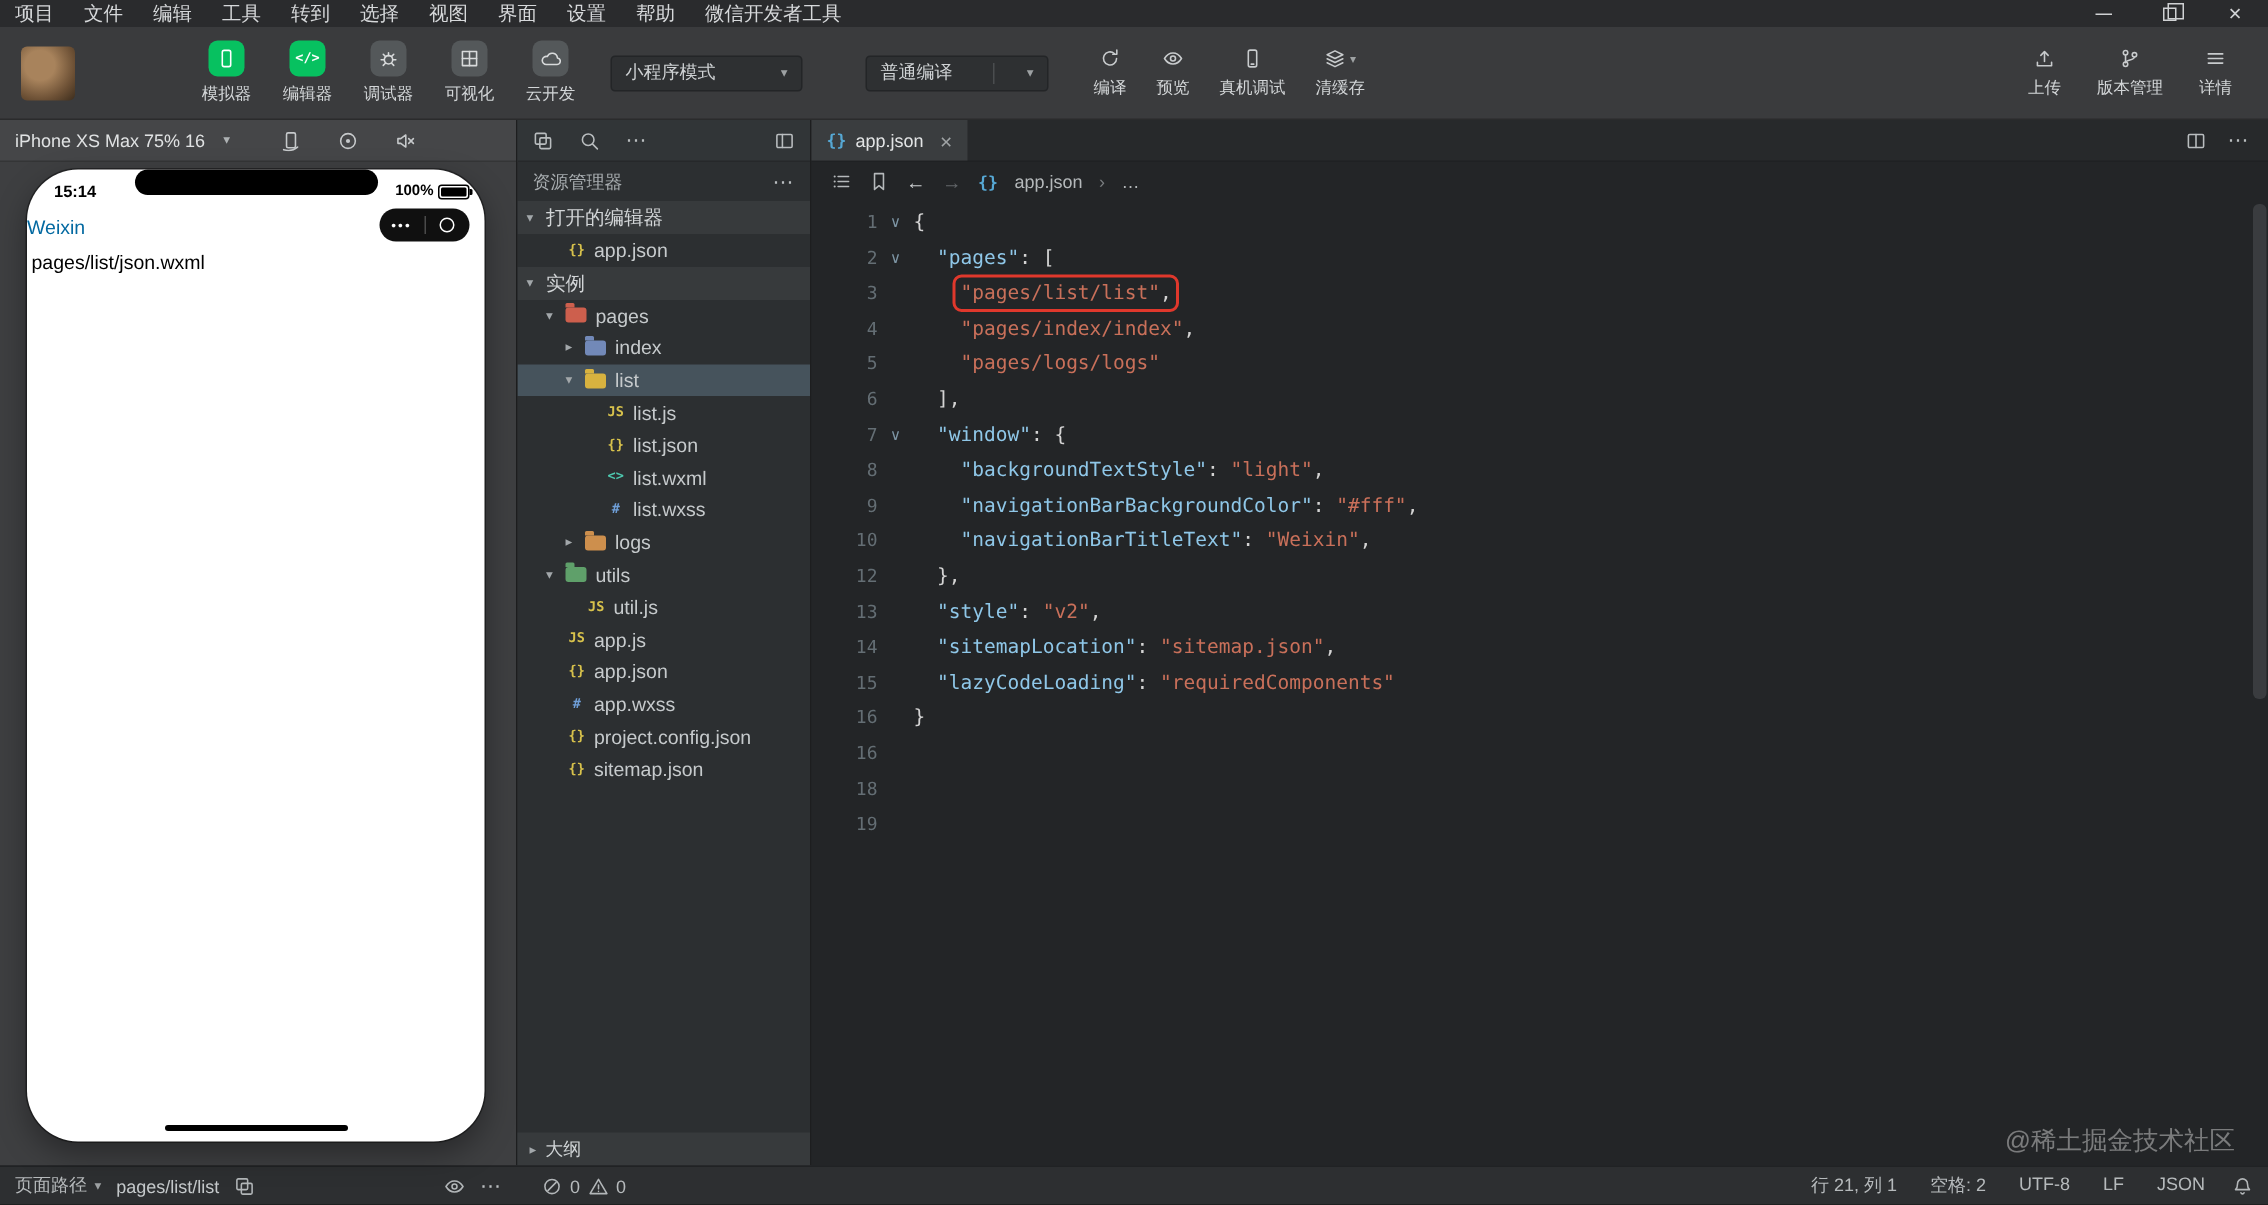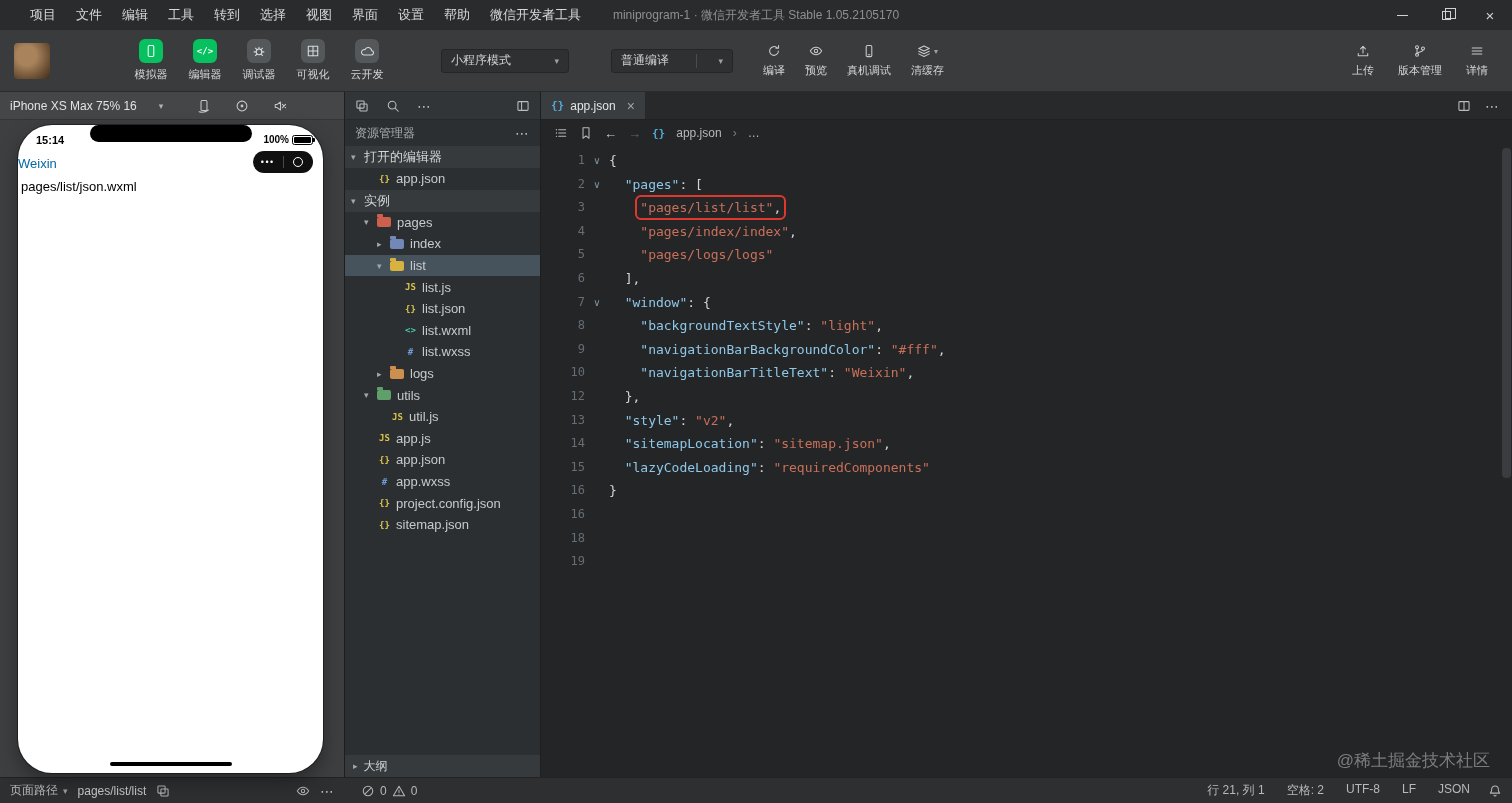--- a/index.html
+++ b/index.html
@@ -1,53 +1,53 @@
 <!DOCTYPE html>
 <html style="--accent: #07c160; --red: #e0382c; --key: #8fc7e8; --string: #c9705a;"><head>
 <meta charset="utf-8">
 <style>
   *{box-sizing:border-box;margin:0;padding:0}
   html,body{background:#1b1b1b}
   body{font-family:"Liberation Sans","DejaVu Sans",sans-serif;-webkit-font-smoothing:antialiased}
   .app{width:1512px;height:803px;display:flex;flex-direction:column;background:#232527;color:#c8cccd;overflow:hidden;position:relative}
 
   
-  .menubar{height:30px;background:#2a2b2d;display:flex;align-items:center;padding-left:20px;position:relative;flex:none}
+  .menubar{height:18px;background:#2a2b2d;display:flex;align-items:center;padding-left:0;position:relative;flex:none}
   .menu-item{padding:0 10px;font-size:13px;color:#d6d8da;height:30px;line-height:30px;cursor:default}
   .win-title{position:absolute;left:50%;transform:translateX(-50%);font-size:12px;color:#8d9093;white-space:nowrap}
   .win-controls{margin-left:auto;display:flex;height:30px}
   .wc{width:44px;display:flex;align-items:center;justify-content:center;color:#d0d2d4;font-size:15px;cursor:pointer}
   .min-glyph{width:11px;height:1px;background:#d0d2d4;display:block}
   .restore-glyph{width:9px;height:9px;border:1px solid #d0d2d4;position:relative;display:block}
   .restore-glyph::before{content:"";position:absolute;top:-4px;left:2px;width:9px;height:9px;border:1px solid #d0d2d4}
 
   
   .toolbar{height:62px;background:#3a3b3d;border-bottom:1px solid #2a2b2c;display:flex;align-items:center;padding:0 14px;flex:none}
   .avatar{width:36px;height:36px;border-radius:4px;background:radial-gradient(circle at 35% 35%,#a8835c 0 30%,#6b4f34 70%,#3c2d1d);cursor:pointer;flex:none}
   .mode-group{display:flex;gap:8px;margin-left:78px}
   .mode-btn{display:flex;flex-direction:column;align-items:center;gap:4px;font-size:11px;color:#d3d6d8;width:46px;cursor:pointer}
   .mode-ic{width:24px;height:24px;border-radius:6px;display:flex;align-items:center;justify-content:center;font-size:9px;font-weight:bold;font-family:"DejaVu Sans Mono",monospace}
   .mode-ic.green{background:var(--accent,#07c160);color:#fff}
   .mode-ic.gray{background:#54585a;color:#d8dadb}
   .select{height:24px;background:#2e3032;border:1px solid #232527;border-radius:3px;display:flex;align-items:center;padding:0 9px;font-size:12px;color:#cfd2d4;cursor:pointer}
   .select .caret{margin-left:14px;font-size:9px;color:#9da1a3}
-  .select.mode{width:128px;margin-left:51px;justify-content:space-between}
+  .select.mode{width:128px;margin-left:17px;justify-content:space-between}
   .select.compile{width:122px;margin-left:42px;justify-content:space-between}
   .select .sep{width:1px;height:14px;background:#4a4d4f;margin-left:auto;margin-right:7px}
   .action-group{display:flex;gap:20px;margin-left:30px}
   .action-group.rightside{margin-left:auto;margin-right:10px;gap:24px}
   .act-btn{display:flex;flex-direction:column;align-items:center;gap:4px;font-size:11px;color:#d3d6d8;cursor:pointer}
   .act-ic{height:16px;color:#c8cbcd;display:flex;align-items:center;gap:3px}
   .act-ic .mini-caret{font-size:8px;color:#9da1a3}
 
   
   .main{flex:1;display:flex;min-height:0}
   .sim-col{width:345px;flex:none;display:flex;flex-direction:column;background:#3e3f41;border-right:1px solid #1d1e1f}
   .sim-toolbar{height:28px;background:#454648;border-bottom:1px solid #343536;display:flex;align-items:center;padding:0 10px;font-size:12px;color:#e0e2e3;flex:none}
-  .device{display:flex;align-items:center;gap:22px;cursor:pointer}
+  .device{display:flex;align-items:center;gap:12px;cursor:pointer}
   .device .caret{font-size:9px;color:#aeb2b4}
   .sim-icons{display:flex;gap:24px;margin-left:34px;color:#c6c9cb}
   .sim-icons span{cursor:pointer;display:flex}
   .sim-body{flex:1;position:relative}
   .phone{position:absolute;left:18px;top:5px;width:305px;height:648px;background:#fff;border-radius:34px;box-shadow:0 0 0 1px rgba(0,0,0,.4),0 8px 20px rgba(0,0,0,.35)}
   .notch{position:absolute;top:0;left:50%;transform:translateX(-50%);width:162px;height:17px;background:#000;border-radius:9px}
   .ptime{position:absolute;top:9px;left:18px;font-size:11px;font-weight:bold;color:#000}
   .pbatt{position:absolute;top:9px;right:10px;display:flex;align-items:center;gap:3px;color:#000;font-size:10px;font-weight:bold}
   .batt{width:21px;height:10px;border:1px solid #000;border-radius:2.5px;position:relative;display:inline-block}
   .batt-fill{position:absolute;inset:1px;background:#000;border-radius:1px}
@@ -138,21 +138,20 @@
         <span class="menu-item">编辑</span>
         <span class="menu-item">工具</span>
         <span class="menu-item">转到</span>
         <span class="menu-item">选择</span>
         <span class="menu-item">视图</span>
         <span class="menu-item">界面</span>
         <span class="menu-item">设置</span>
         <span class="menu-item">帮助</span>
         <span class="menu-item">微信开发者工具</span>
       </div>
-    <div class="win-title">miniprogram-1 · 微信开发者工具 Stable 1.05.2105170</div>
     <div class="win-controls">
       <span class="wc">
           <span class="min-glyph"></span>
         </span>
       <span class="wc">
           <span class="restore-glyph"></span>
         </span>
       <span class="wc">×</span>
     </div>
   </header>

